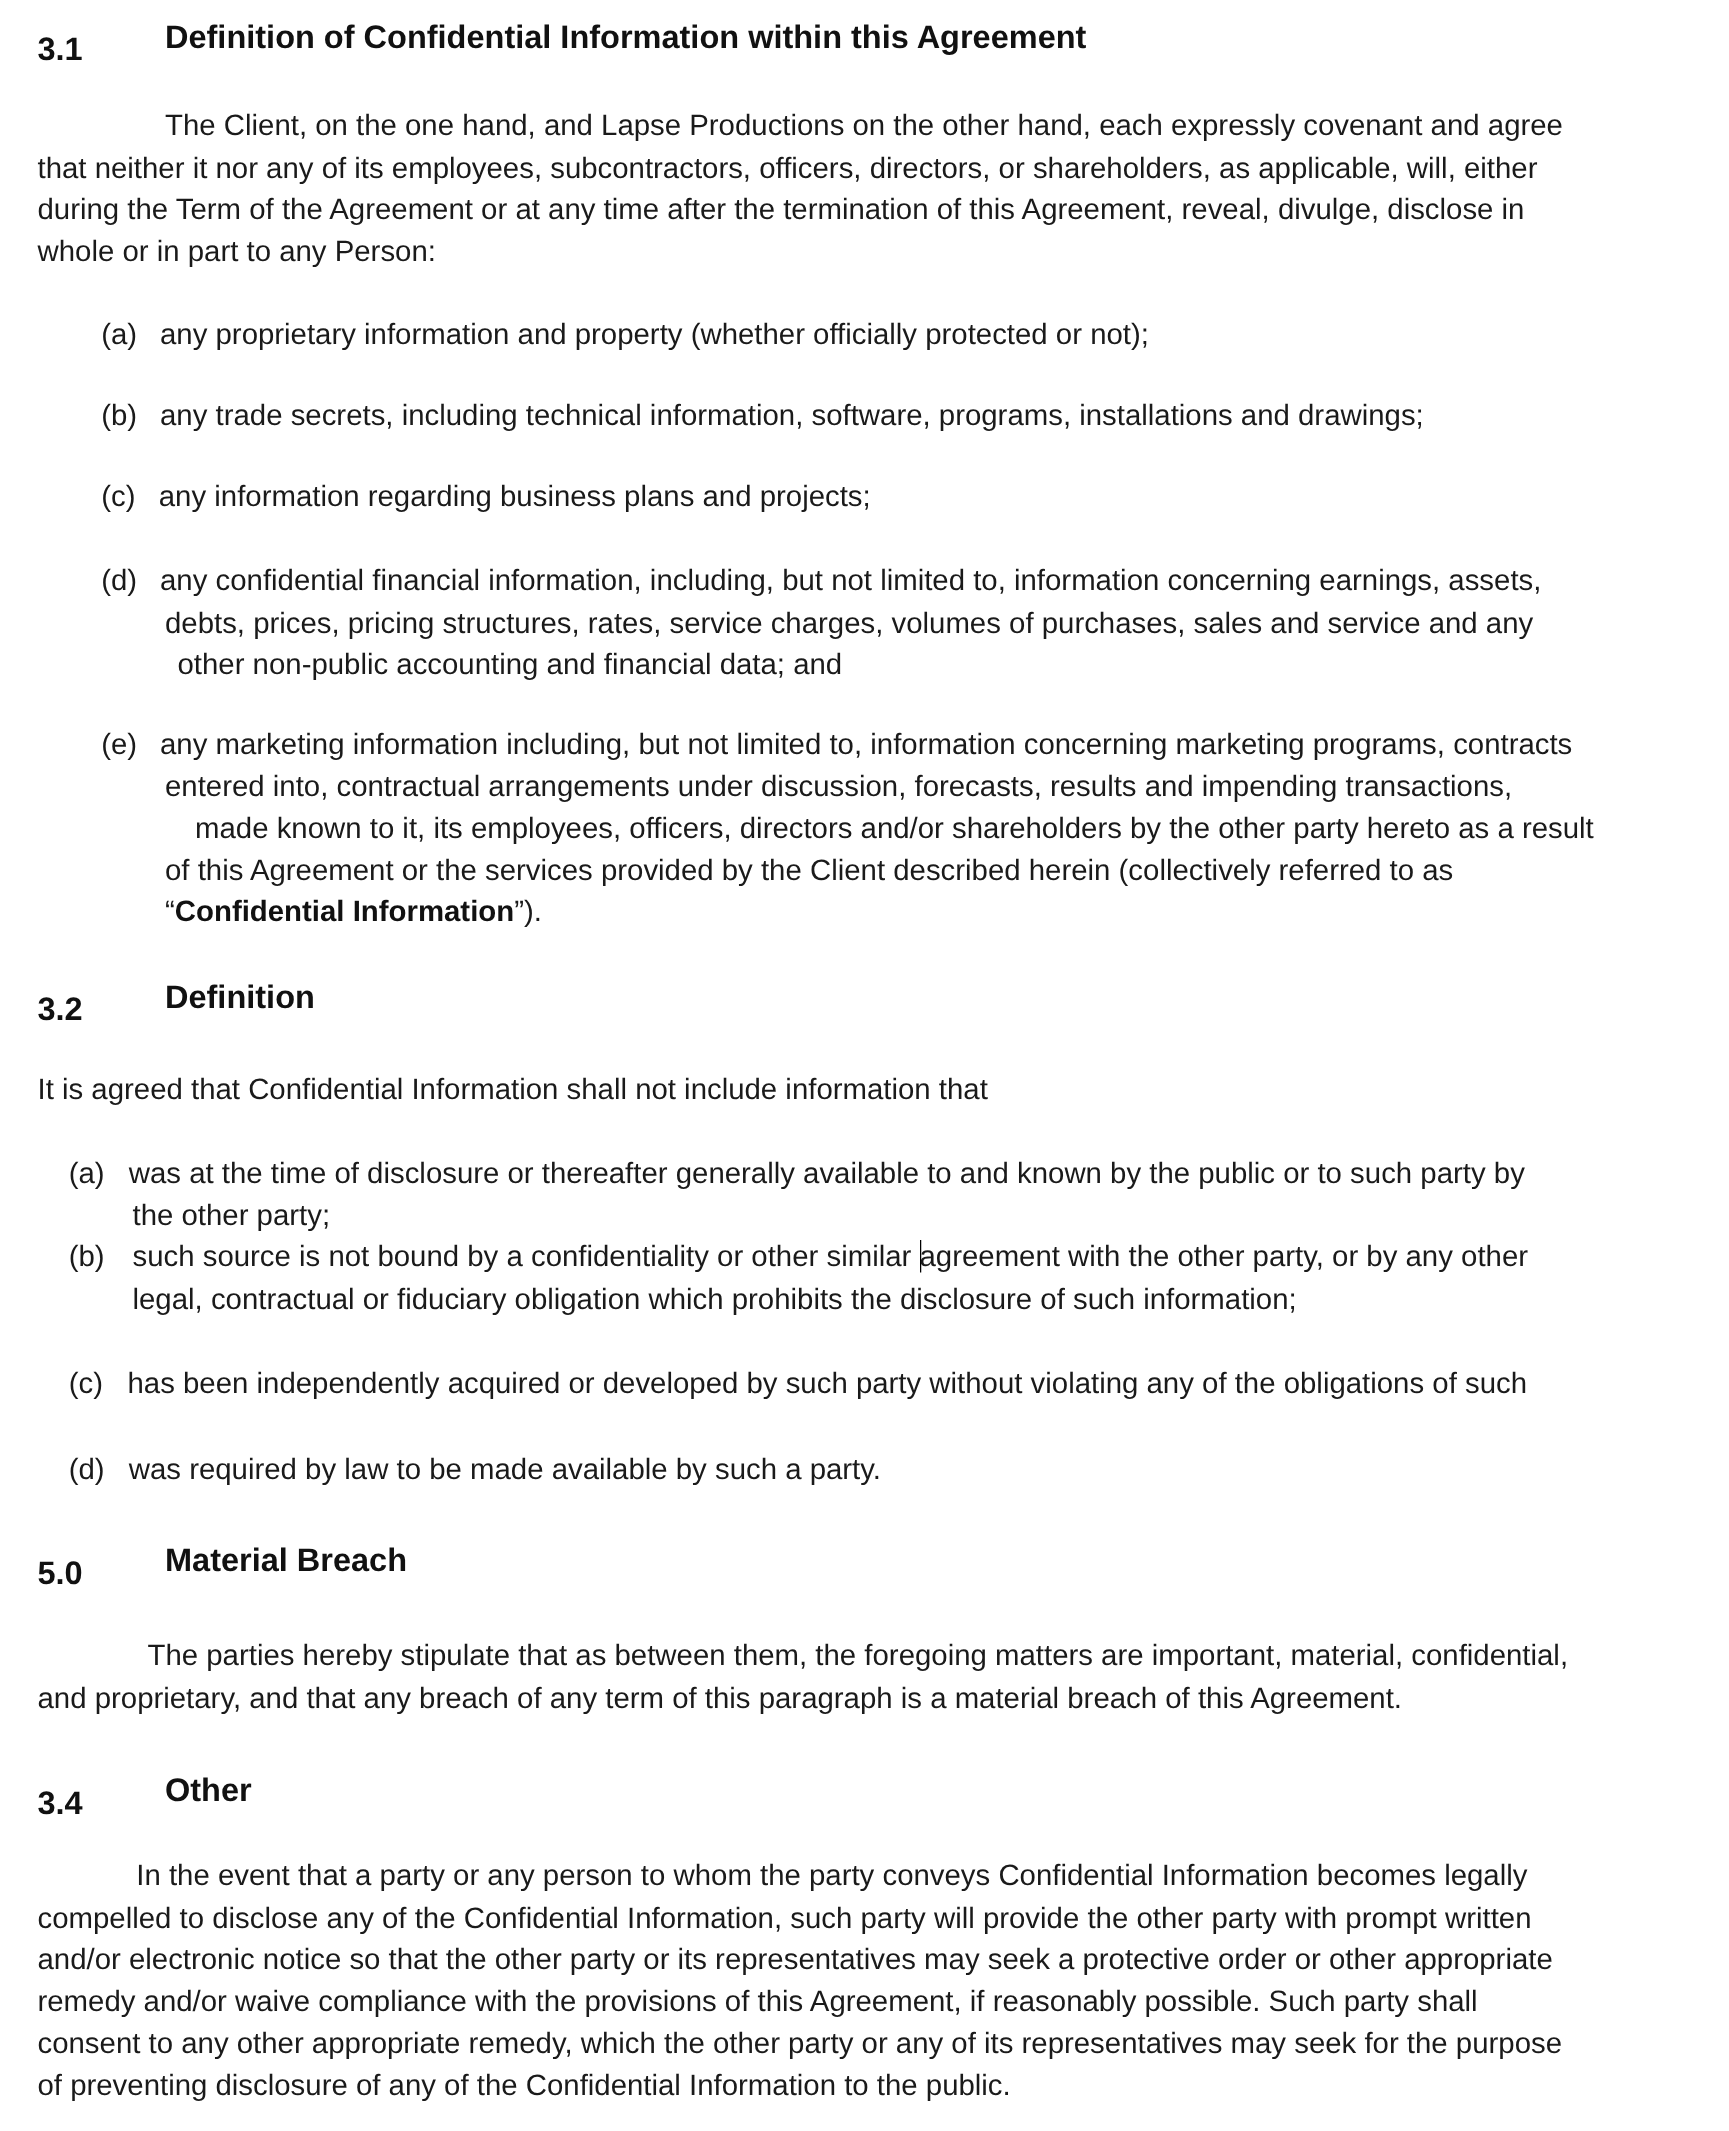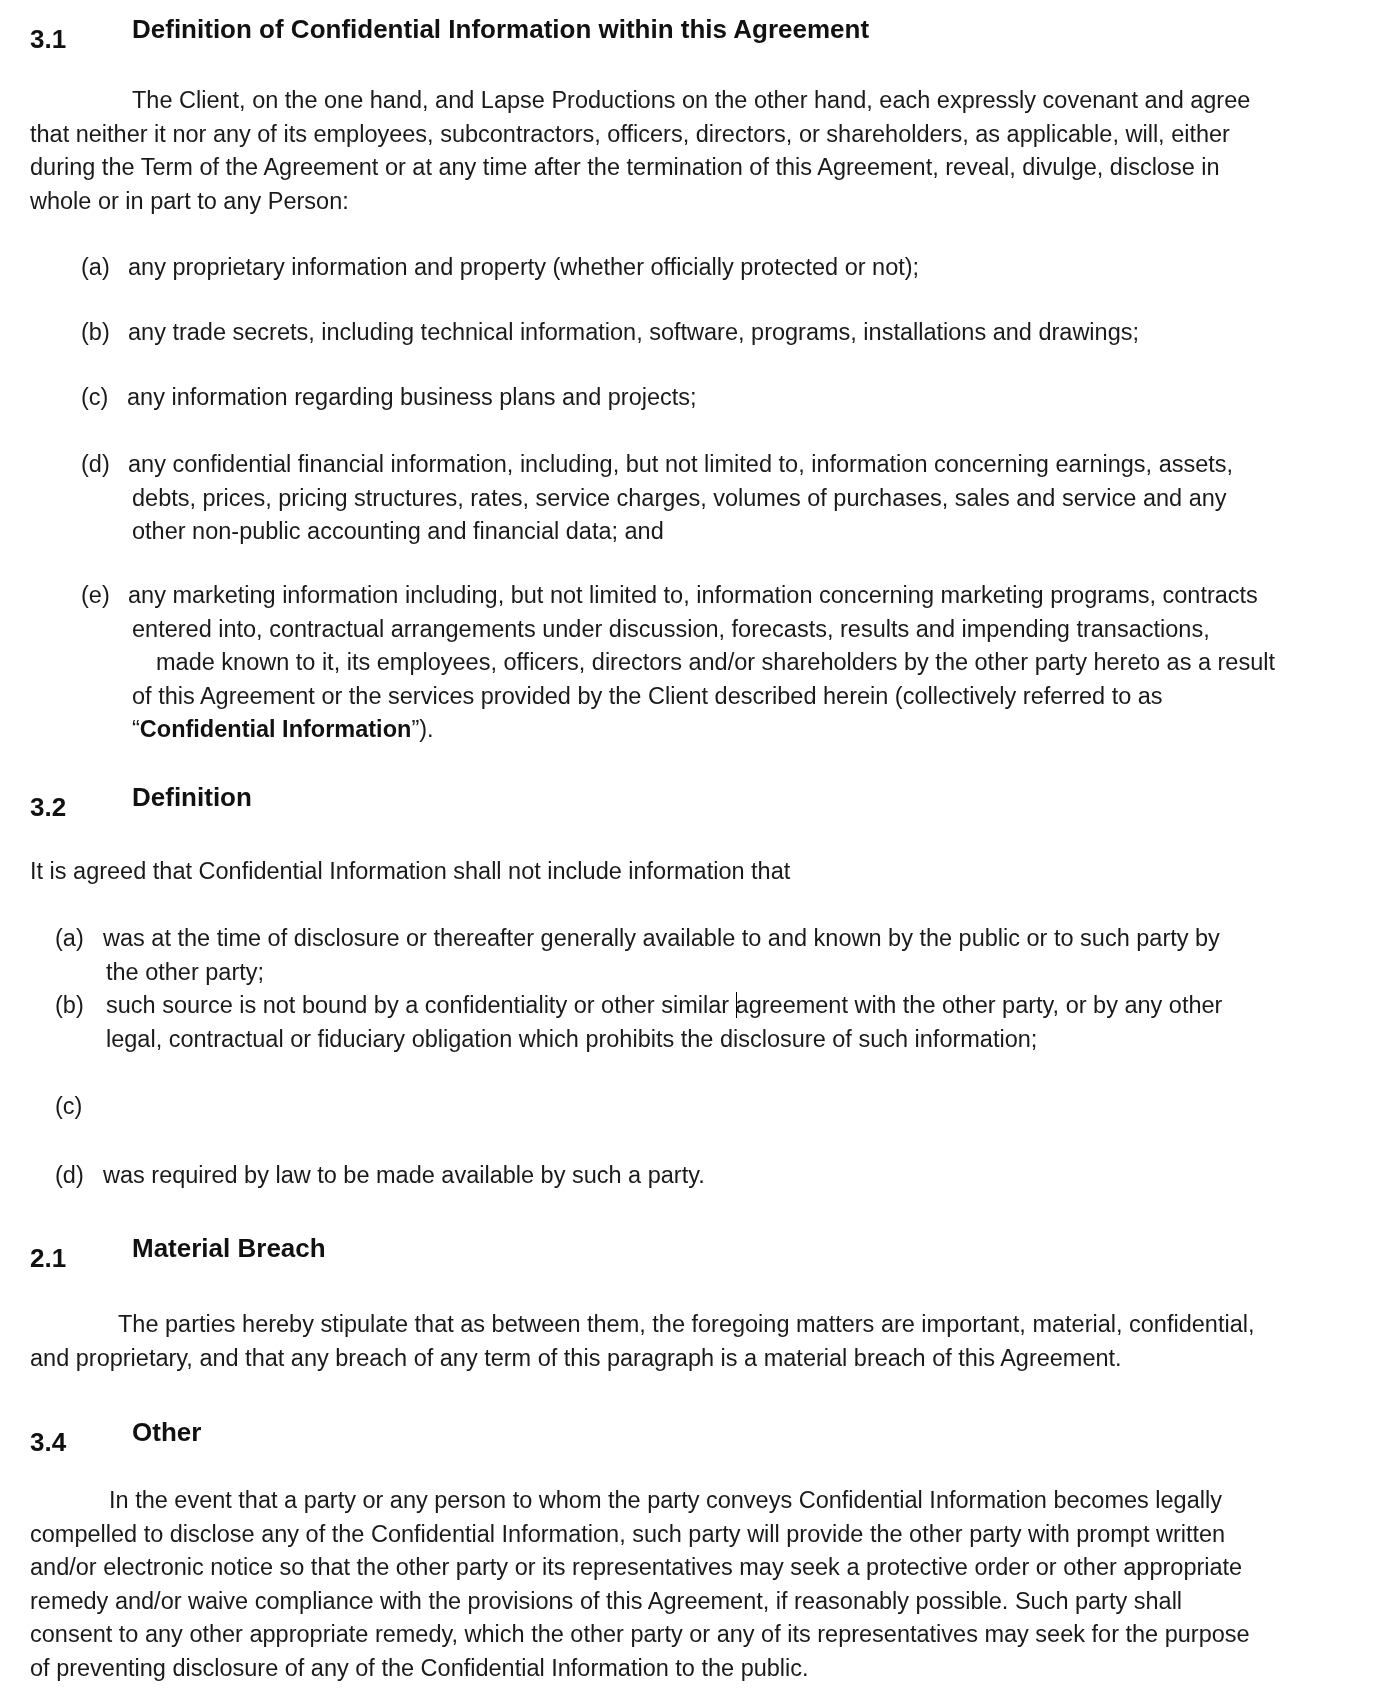--- a/index.html
+++ b/index.html
@@ -104,21 +104,21 @@
     <span class="text" style="left:46px;">
       <span class="line">any information regarding business plans and projects;</span>
     </span>
   </div>
 
   <div class="list-item" style="left:81px; top:448px;">
     <span class="marker">(d)</span>
     <span class="text" style="left:47px;">
       <span class="line">any confidential financial information, including, but not limited to, information concerning earnings, assets,</span>
       <span class="line" style="padding-left:4px;">debts, prices, pricing structures, rates, service charges, volumes of purchases, sales and service and any</span>
-      <span class="line" style="padding-left:4px;">other non-public accounting and financial data; and</span>
+      <span class="line" style="padding-left:4px;margin-left:10px;">other non-public accounting and financial data; and</span>
     </span>
   </div>
 
   <div class="list-item" style="left:81px; top:579px;">
     <span class="marker">(e)</span>
     <span class="text" style="left:47px;">
       <span class="line">any marketing information including, but not limited to, information concerning marketing programs, contracts</span>
       <span class="line" style="padding-left:4px;">entered into, contractual arrangements under discussion, forecasts, results and impending transactions,</span>
       <span class="line" style="padding-left:4px;margin-left:24px;">made known to it, its employees, officers, directors and/or shareholders by the other party hereto as a result</span>
       <span class="line" style="padding-left:4px;">of this Agreement or the services provided by the Client described herein (collectively referred to as</span>
@@ -147,32 +147,33 @@
     <span class="marker">(b)</span>
     <span class="text" style="left:48px;">
       <span class="line" style="padding-left:3px;"><span style="white-space: pre;">such source is not bound by a confidentiality or other similar </span><span class="caret" style="white-space: pre;"></span><span style="white-space: pre; margin-top: 28px;">agreement with the other party, or by any other</span></span>
       <span class="line" style="padding-left:3px;">legal, contractual or fiduciary obligation which prohibits the disclosure of such information;</span>
     </span>
   </div>
 
   <div class="list-item" style="left:55px; top:1090px;">
     <span class="marker">(c)</span>
     <span class="text" style="left:47px;">
+      <span class="line">has been independently acquired or developed by such party without violating any of the obligations of such</span>
     </span>
   </div>
 
   <div class="list-item" style="left:55px; top:1159px;">
     <span class="marker">(d)</span>
     <span class="text" style="left:48px;">
       <span class="line">was required by law to be made available by such a party.</span>
     </span>
   </div>
 
   <div class="heading" style="top:1231px;">
-    <span class="num">2.1</span>
+    <span class="num">5.0</span>
     <span class="title">Material Breach</span>
   </div>
 
   <div class="para" style="top:1308px;">
     <span class="line" style="padding-left:88px;">The parties hereby stipulate that as between them, the foregoing matters are important, material, confidential,</span>
     <span class="line">and proprietary, and that any breach of any term of this paragraph is a material breach of this Agreement.</span>
   </div>
 
   <div class="heading" style="top:1415px;">
     <span class="num">3.4</span>

